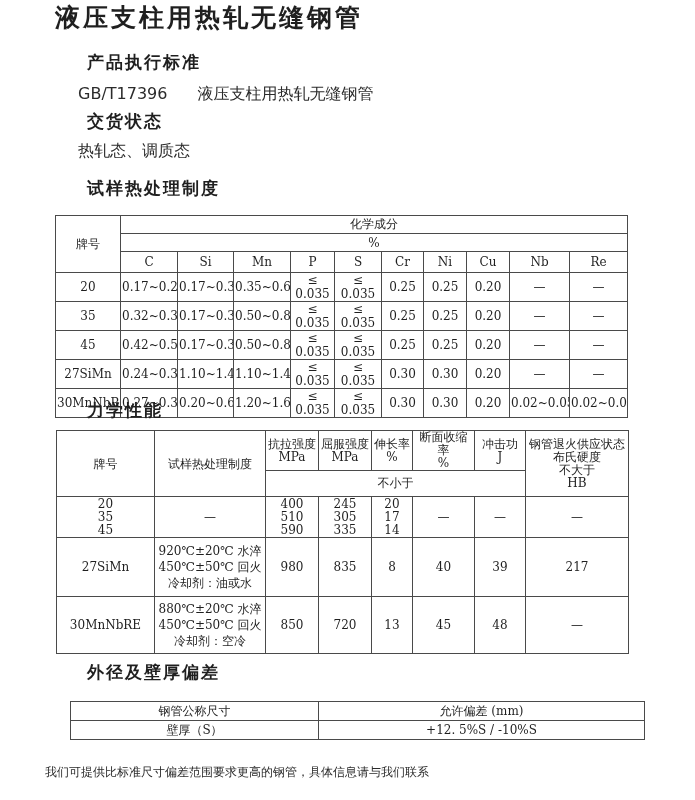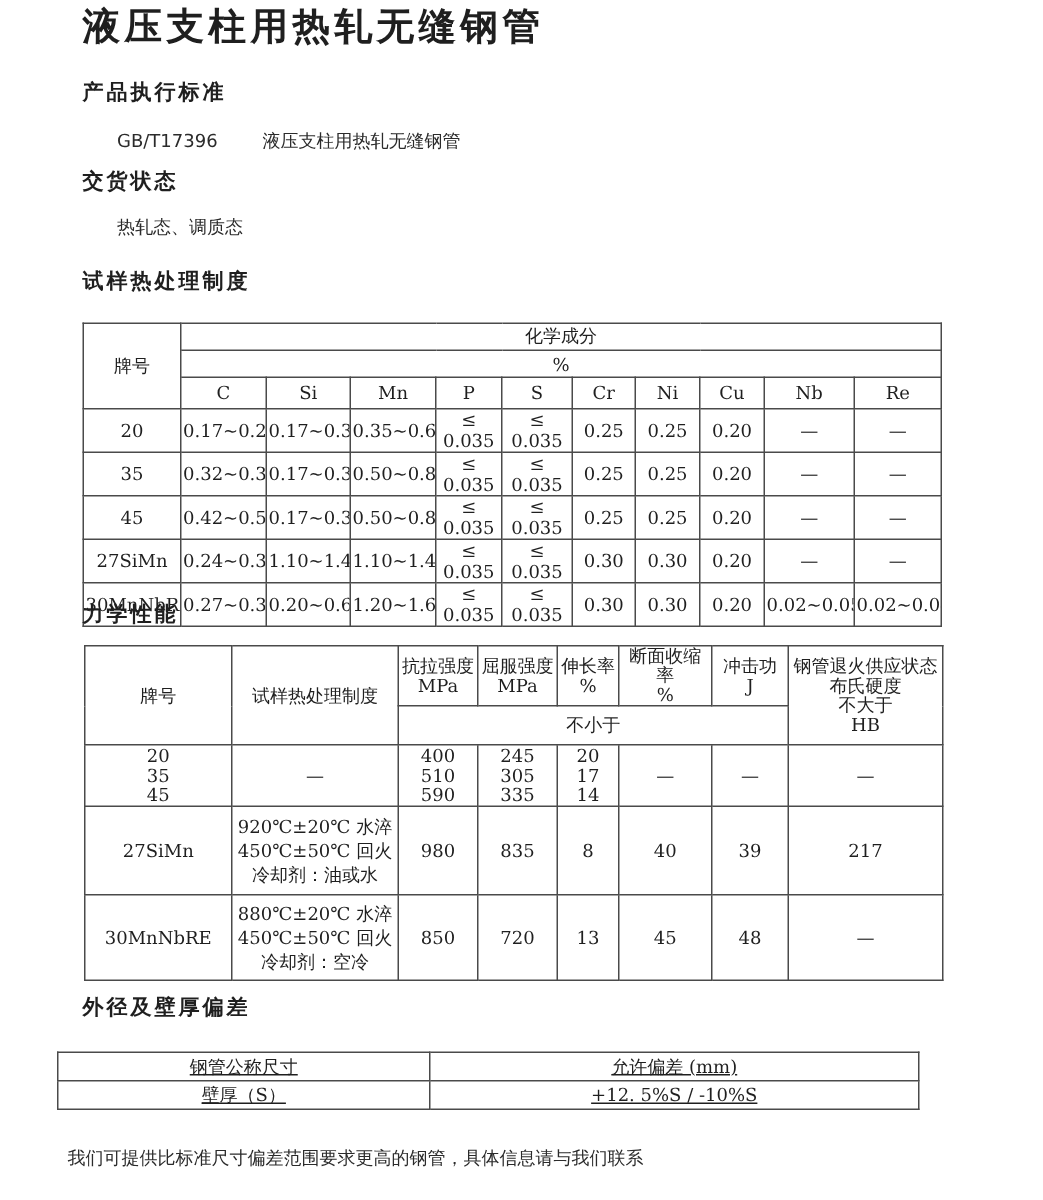--- a/index.html
+++ b/index.html
@@ -9,31 +9,31 @@
     color:#1f1f1f;
     position:relative;overflow:hidden;
   }
   .abs{position:absolute;}
   .title{
     left:55px;top:4px;
     font-size:25px;font-weight:bold;letter-spacing:3px;
     line-height:28px;white-space:nowrap;
   }
   .h2{
-    font-size:14px;font-weight:bold;letter-spacing:2px;
-    line-height:19px;white-space:nowrap;
+    font-size:17px;font-weight:bold;letter-spacing:2px;
+    line-height:19px;white-space:nowrap;margin-left:32px;
   }
   .h2-standard{left:55px;top:53px;}
   .h2-delivery{left:55px;top:112px;}
   .h2-chemical{left:55px;top:179px;}
   .h2-mech{left:55px;top:401px;}
   .h2-dim{left:55px;top:663px;}
   .bodyline{
     font-family:"DejaVu Sans","Liberation Sans",sans-serif;
-    font-size:12px;line-height:14px;white-space:nowrap;color:#2b2b2b;
+    font-size:16px;line-height:14px;white-space:nowrap;color:#2b2b2b;
   }
   .line-standard{left:78px;top:87px;}
   .line-standard .std-name{margin-left:30px;}
   .line-delivery{left:78px;top:144px;}
   .footer{
     left:45px;top:765px;
     font-family:"DejaVu Sans","Liberation Sans",sans-serif;
     font-size:12px;line-height:15px;white-space:nowrap;color:#2b2b2b;
   }
   table{
@@ -53,21 +53,21 @@
   .mech-table{left:56px;top:430px;width:573px;font-size:12px;}
   .mech-table .hcell{line-height:14px;}
   .mech-table tr.mh1 td{height:28px;}
   .mech-table tr.mh2 td{height:25px;}
   .mech-table tr.mr1 td{height:40px;}
   .mech-table tr.mr2 td{height:58px;}
   .mech-table tr.mr3 td{height:56px;}
   .mech-table .stack div{line-height:13px;padding:0;}
   .mech-table .hard div{line-height:13px;}
   .mech-table .heat div{line-height:16px;white-space:nowrap;}
-  .dim-table{left:38px;top:701px;width:575px;text-decoration:underline;}
+  .dim-table{left:70px;top:701px;width:575px;}
   .dim-table td{height:18px;}
 </style>
 </head>
 <body>
 
 <div class="abs title">液压支柱用热轧无缝钢管</div>
 
 <div class="abs h2 h2-standard">产品执行标准</div>
 <div class="abs bodyline line-standard">
   <span class="std-code">GB/T17396</span><span class="std-name">液压支柱用热轧无缝钢管</span>

